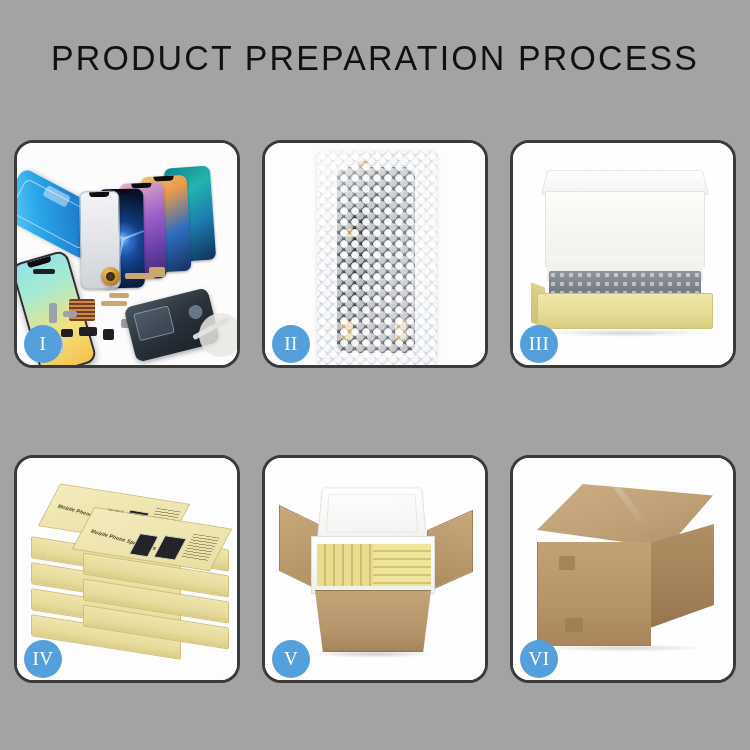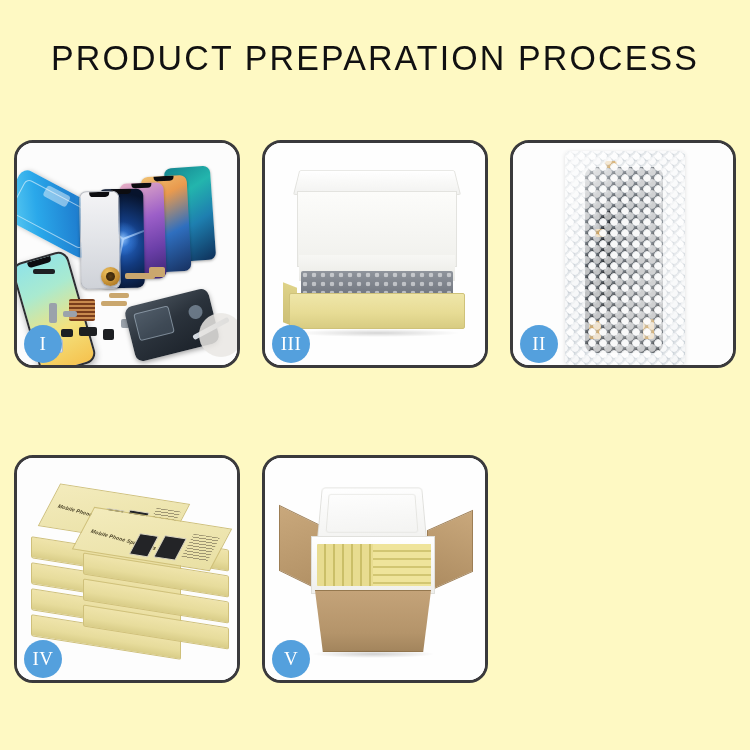--- a/index.html
+++ b/index.html
@@ -9,21 +9,21 @@
     height: 750px;
     background: #ffffff;
     font-family: "Liberation Sans", sans-serif;
     overflow: hidden;
   }
 
   #page {
     position: relative;
     width: 750px;
     height: 750px;
-    background: #fef9c3;
+    background: #a3a3a3;
   }
 
   
   .header {
     position: absolute;
     top: 38px;
     left: 0;
     width: 750px;
     text-align: center;
   }
@@ -485,52 +485,52 @@
 
         <div class="chassis"></div>
         <div class="tweezer"></div>
         <div class="hand-blob"></div>
       </div>
       <div class="badge">I</div>
     </div>
 
     <div class="panel">
       <div class="panel-stage">
-        <div class="p3-bg"></div>
-        <div class="box3-lid"></div>
-        <div class="box3-back"></div>
-        <div class="box3-inner-foam"></div>
-        <div class="box3-contents"></div>
-        <div class="box3-side-l"></div>
-        <div class="box3-front"></div>
-        <div class="box3-shadow"></div>
-      </div>
-      <div class="badge">III</div>
-    </div>
-
-    <div class="panel">
-      <div class="panel-stage">
         <div class="p2-bg"></div>
         <div class="bubble-bag">
           <div class="wrapped-screen"></div>
           <div class="ws-flex"></div>
           <div class="ws-tape" style="left:40px; top:10px; width:12px; height:7px;"></div>
           <div class="ws-tape" style="left:30px; top:78px; width:10px; height:8px;"></div>
           <div class="ws-tape" style="left:24px; top:170px; width:12px; height:18px;"></div>
           <div class="ws-tape" style="left:78px; top:168px; width:11px; height:20px;"></div>
           <div class="bubbles"></div>
           <div class="bubbles offset"></div>
           <div class="bag-sheen"></div>
         </div>
       </div>
       <div class="badge">II</div>
     </div>
 
     <div class="panel">
       <div class="panel-stage">
+        <div class="p3-bg"></div>
+        <div class="box3-lid"></div>
+        <div class="box3-back"></div>
+        <div class="box3-inner-foam"></div>
+        <div class="box3-contents"></div>
+        <div class="box3-side-l"></div>
+        <div class="box3-front"></div>
+        <div class="box3-shadow"></div>
+      </div>
+      <div class="badge">III</div>
+    </div>
+
+    <div class="panel">
+      <div class="panel-stage">
         <div class="p4-bg"></div>
         <div class="stack">
 
           <div class="kbox" style="left:4px; top:150px; width:150px; height:22px; transform:skewY(9deg);"></div>
           <div class="kbox" style="left:4px; top:124px; width:150px; height:22px; transform:skewY(9deg);"></div>
           <div class="kbox" style="left:4px; top:98px;  width:150px; height:22px; transform:skewY(9deg);"></div>
           <div class="kbox" style="left:4px; top:72px;  width:150px; height:22px; transform:skewY(9deg);"></div>
 
           <div class="kbox" style="left:56px; top:140px; width:146px; height:22px; transform:skewY(9deg);"></div>
           <div class="kbox" style="left:56px; top:114px; width:146px; height:22px; transform:skewY(9deg);"></div>
@@ -564,15 +564,28 @@
         <div class="v-foam-lid"></div>
         <div class="v-foam-box"></div>
         <div class="v-yellow-items"></div>
         <div class="v-yellow-items2"></div>
         <div class="v-carton-front"></div>
         <div class="v-shadow"></div>
       </div>
       <div class="badge">V</div>
     </div>
 
+    <div class="panel">
+      <div class="panel-stage">
+        <div class="p6-bg"></div>
+        <div class="c6-top"></div>
+        <div class="c6-seam"></div>
+        <div class="c6-side"></div>
+        <div class="c6-front"></div>
+        <div class="c6-tape" style="left:46px; top:98px; width:16px; height:14px;"></div>
+        <div class="c6-tape" style="left:52px; top:160px; width:18px; height:14px;"></div>
+        <div class="c6-shadow"></div>
+      </div>
+      <div class="badge">VI</div>
+    </div>
 
   </div>
 </div>
 
 </body></html>

